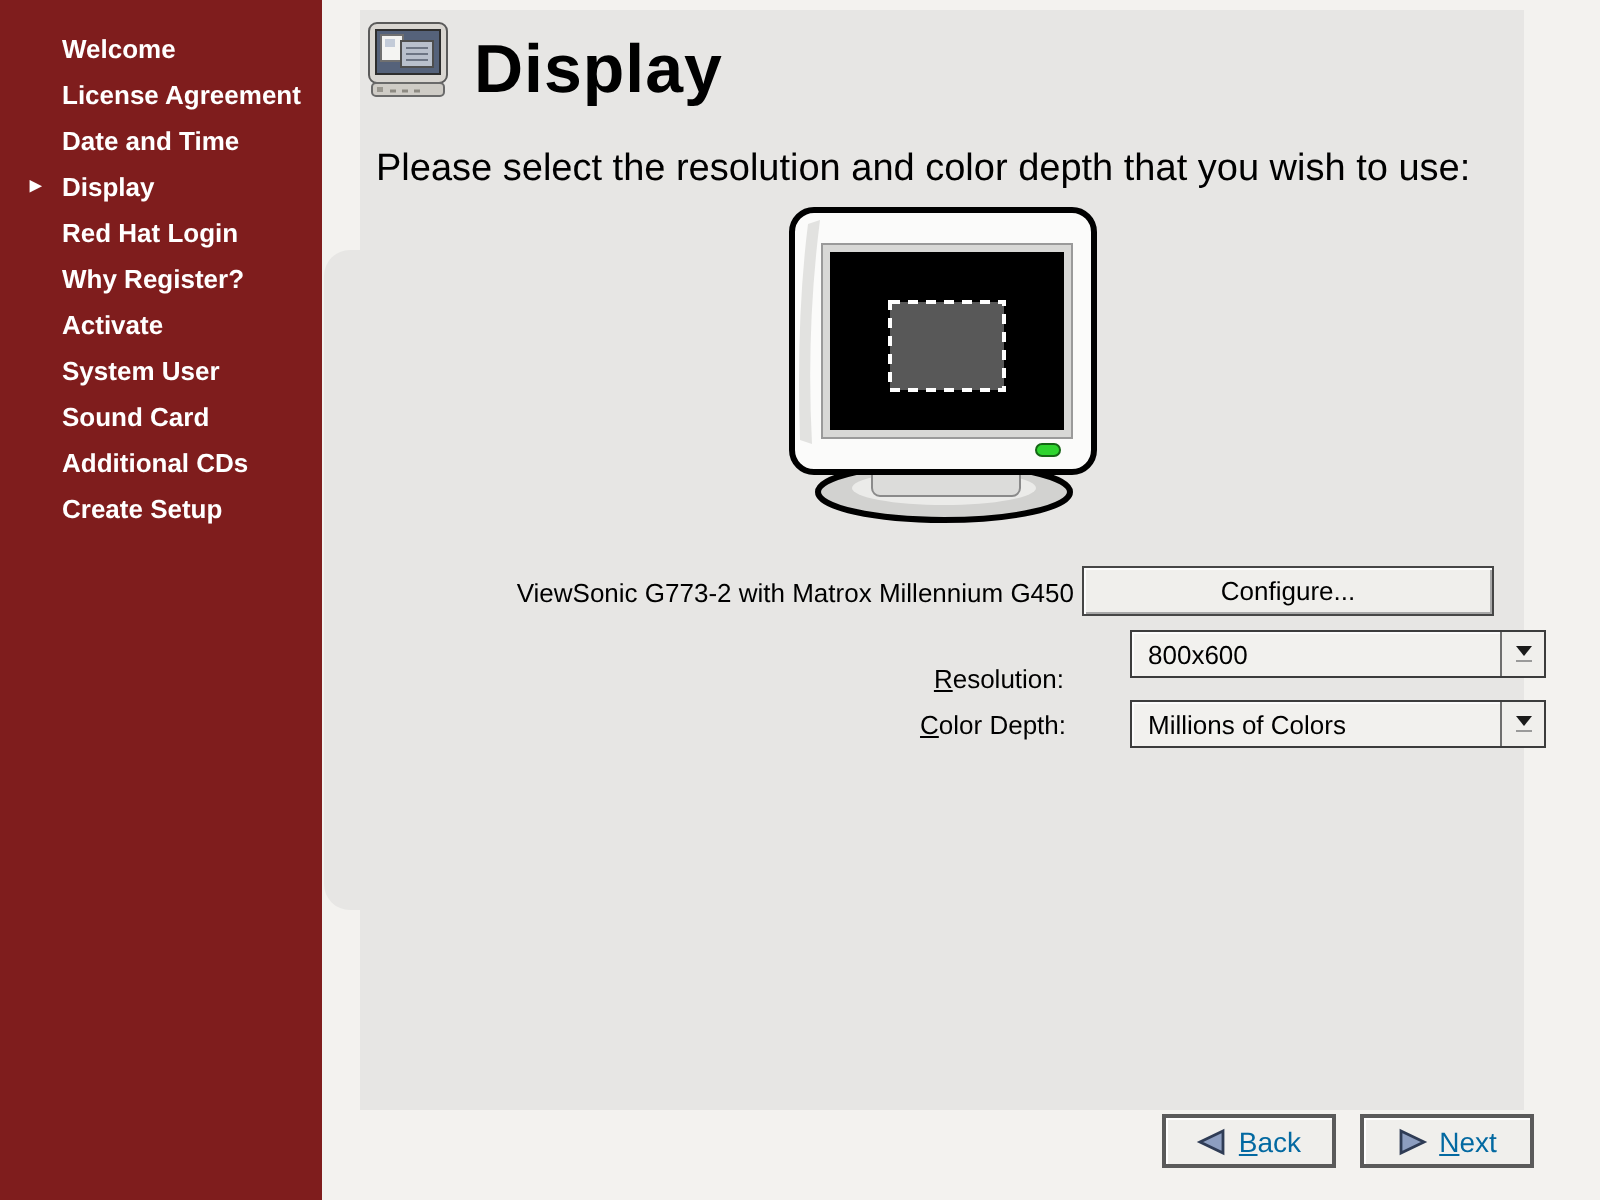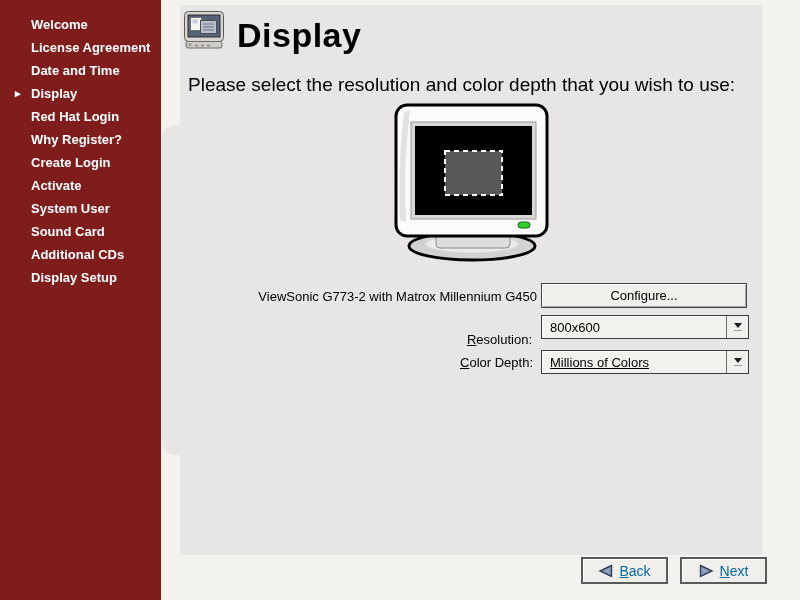--- a/index.html
+++ b/index.html
@@ -38,23 +38,23 @@
   #depth-label { right:267px; top:355px; }
 
   .gtk-btn { background:#f0efec; border:1px solid #464646;
              box-shadow:inset 1px 1px 0 #fdfdfd, inset -1px -1px 0 #a8a8a8;
              display:flex; align-items:center; justify-content:center;
              font-size:13px; color:#000; cursor:default; }
   #configure-btn { position:absolute; left:541px; top:283px; width:206px; height:25px; }
 
   .combo { position:absolute; width:208px; height:24px; background:#f2f1ee;
            border:1px solid #3c3c3c; box-shadow:inset 1px 1px 0 #fbfbfb;
-           display:flex; align-items:stretch; }
+           display:flex; align-items:stretch;margin-left:24px; }
   #res-combo   { left:541px; top:315px; }
-  #depth-combo { left:541px; top:350px;text-decoration:underline; }
+  #depth-combo { left:541px; top:350px; }
   .combo-value { flex:1; display:flex; align-items:center; padding-left:8px;
                  font-size:13px; color:#000; }
   .combo-btn { width:22px; border-left:1px solid #6f6f6f; display:flex; flex-direction:column;
                align-items:center; justify-content:center; background:#f0efec; }
   .combo-arrow { width:0; height:0; border-left:4px solid transparent;
                  border-right:4px solid transparent; border-top:5px solid #1a1a1a; }
   .combo-dash { width:8px; height:1px; background:#9a9a9a; margin-top:2px; }
 
   
   .nav-btn { position:absolute; top:557px; width:87px; height:27px; background:#f0efec;
@@ -86,36 +86,33 @@
         <span class="arrow">▸</span>
         <span>Display</span>
       </li>
       <li>
           <span>Red Hat Login</span>
         </li>
       <li>
           <span>Why Register?</span>
         </li>
       <li>
-          <span>Create Login</span>
-        </li>
-      <li>
           <span>Activate</span>
         </li>
       <li>
           <span>System User</span>
         </li>
       <li>
           <span>Sound Card</span>
         </li>
       <li>
           <span>Additional CDs</span>
         </li>
       <li>
-          <span>Display Setup</span>
+          <span>Create Setup</span>
         </li>
     </ul>
   </div>
 
   <div class="panel-tab"></div>
   <div class="panel-main"></div>
 
   <svg class="header-icon" viewBox="0 0 42 40" aria-hidden="true">
     <rect x="1.5" y="1.5" width="39" height="30" rx="4" fill="#d9d6d1" stroke="#5a5a5a"></rect>
     <rect x="5" y="5" width="32" height="22" fill="#55627a" stroke="#2e2e2e"></rect>

